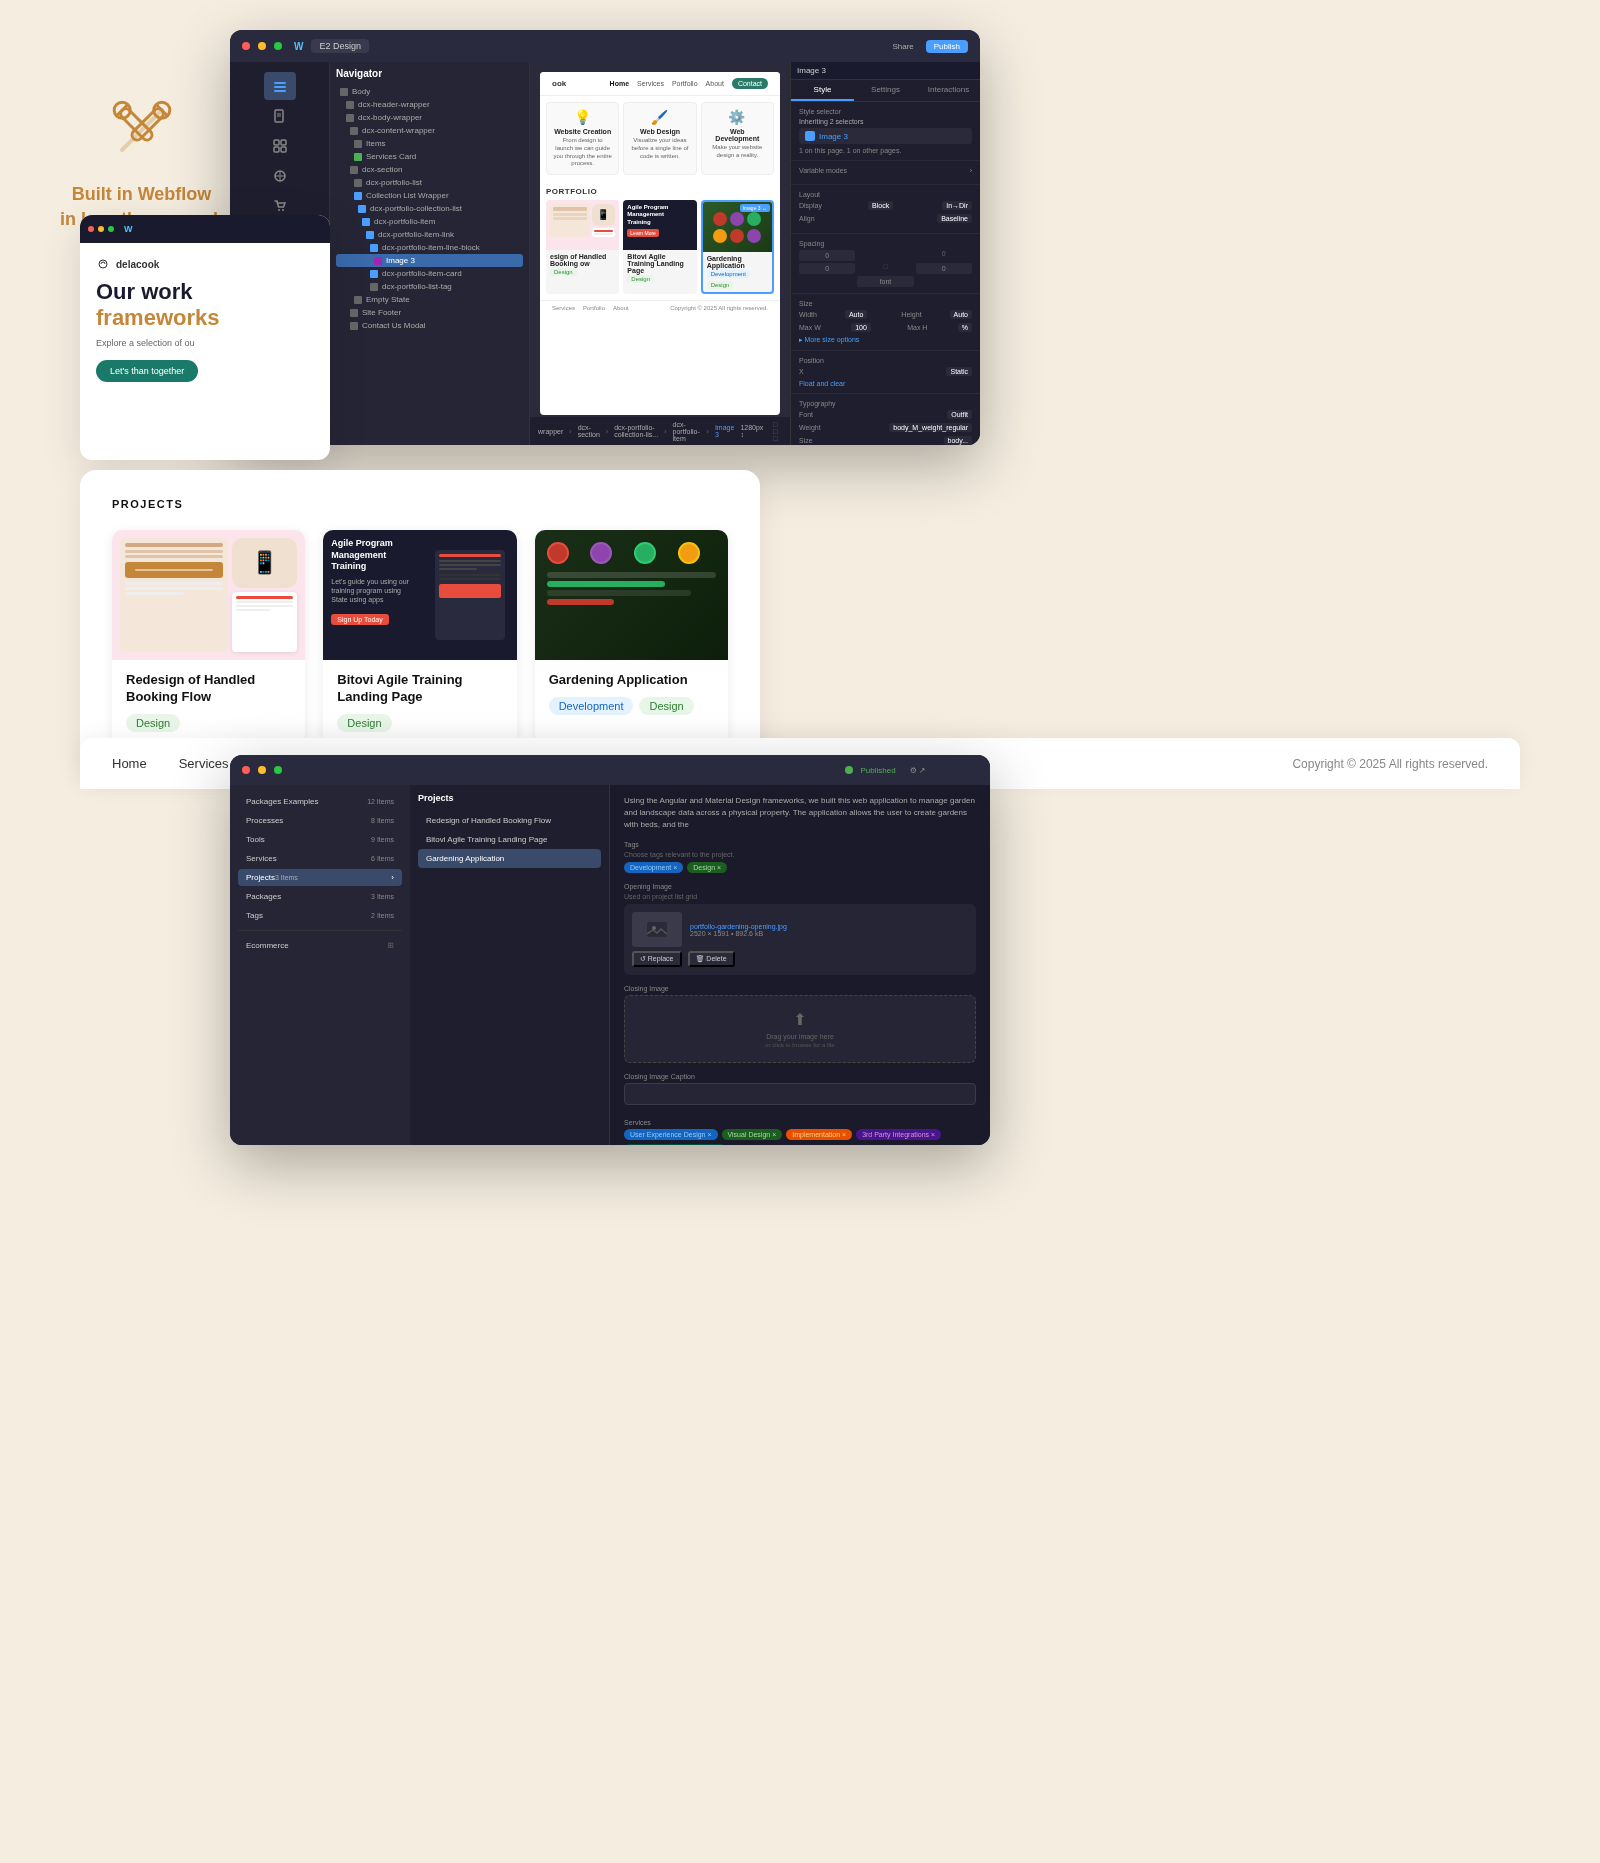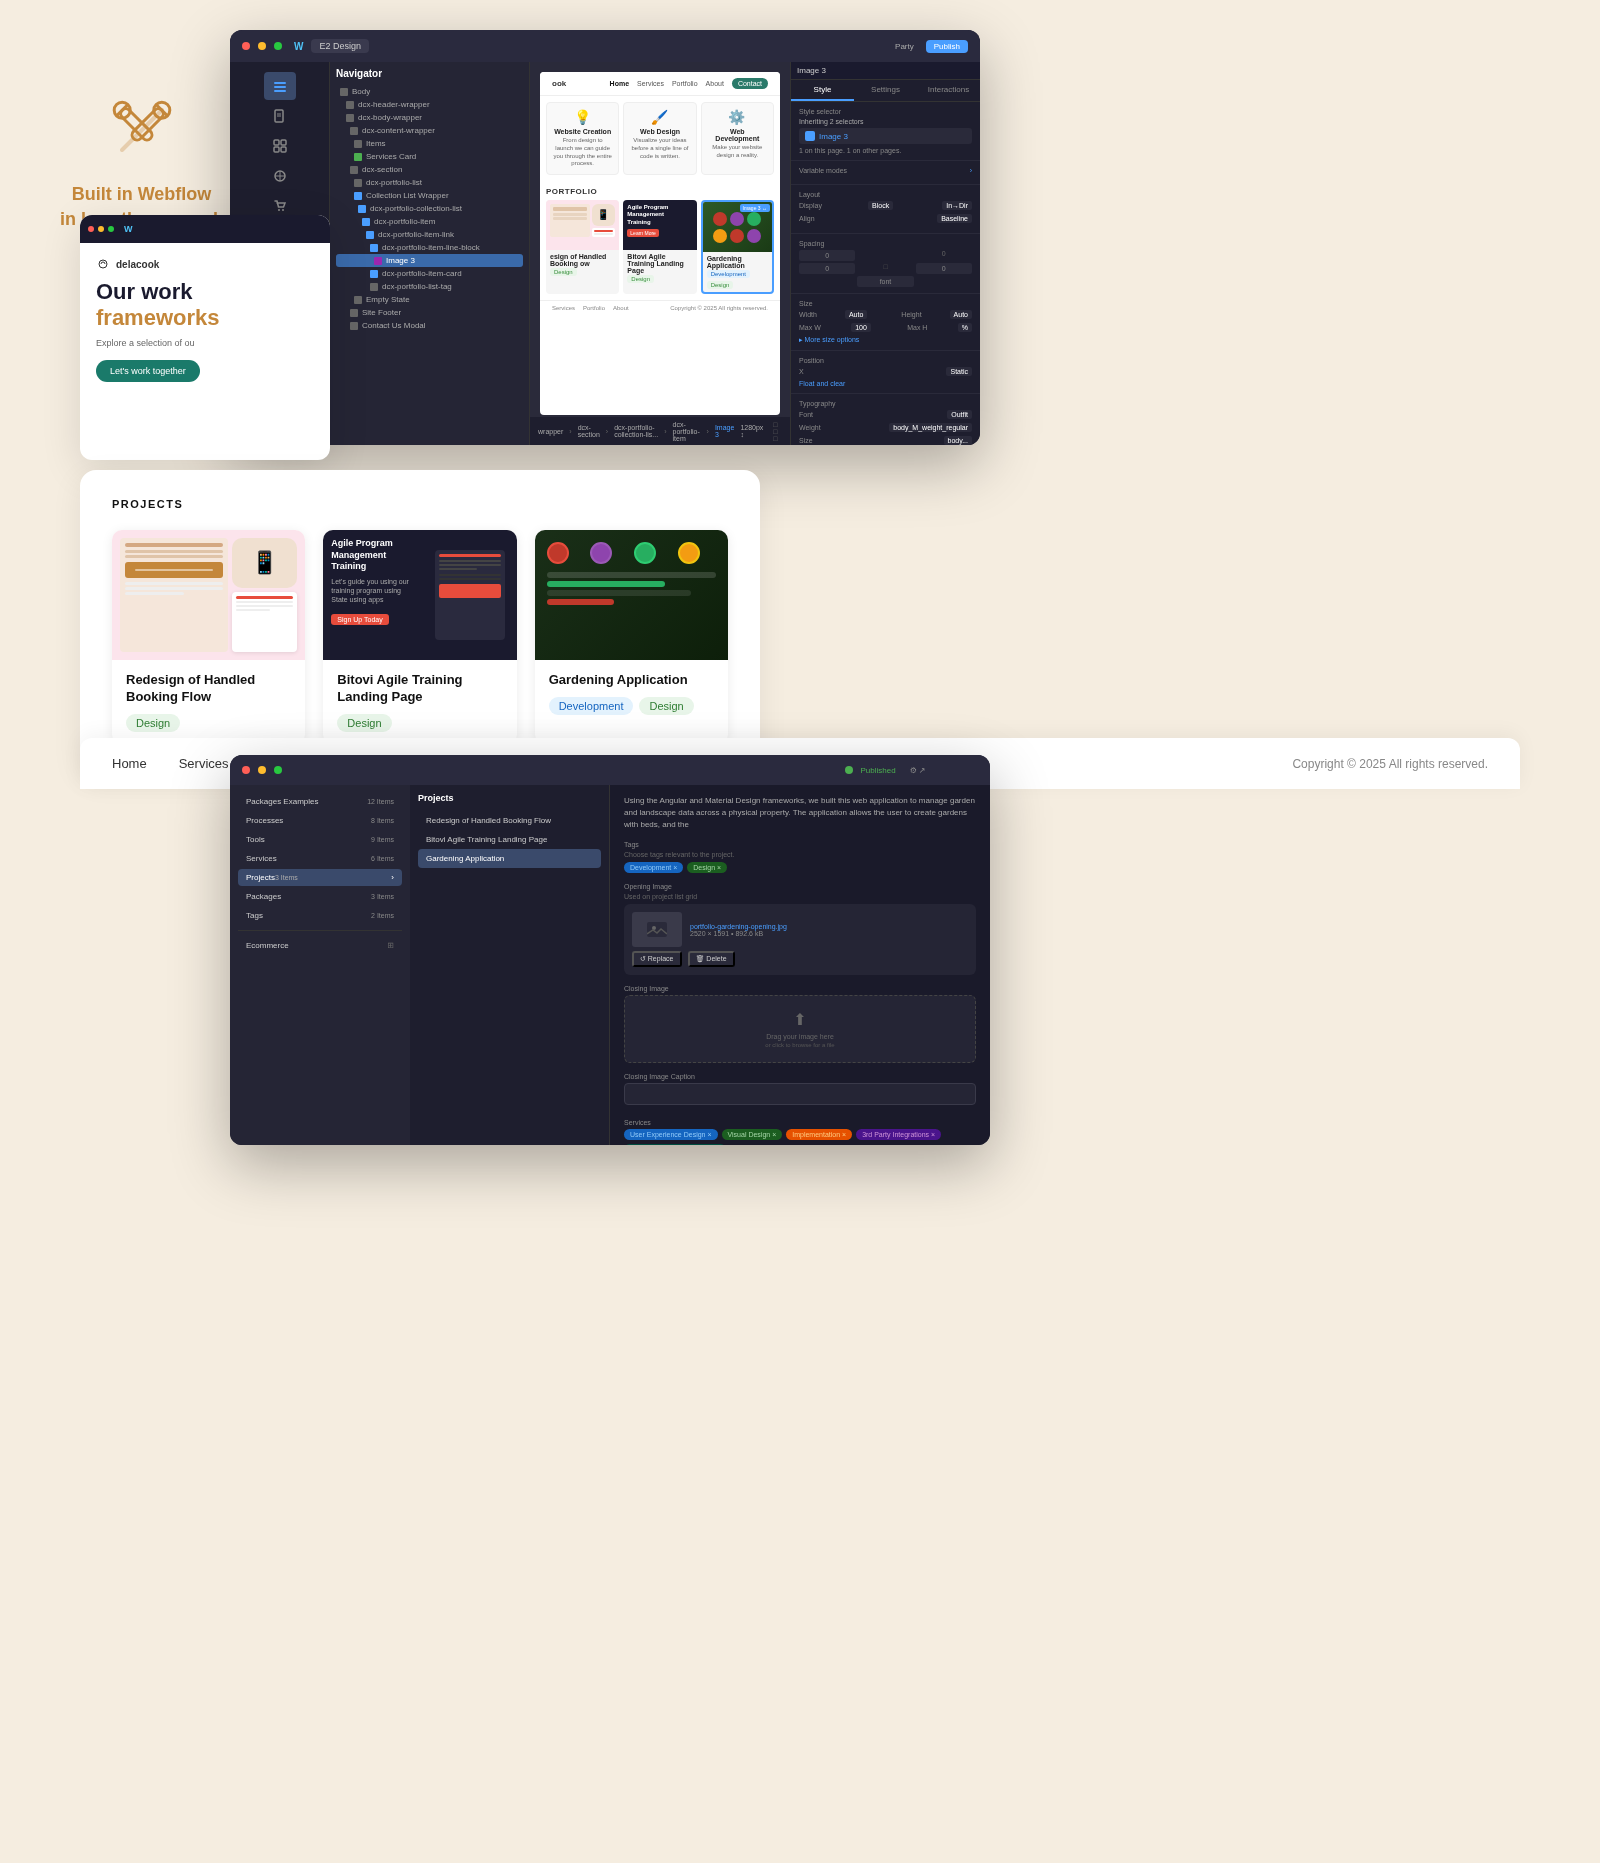--- a/index.html
+++ b/index.html
@@ -537,21 +537,21 @@
 
   <div class="webflow-editor-card">
 
     <div class="wf-topbar">
       <div class="wf-topbar-dot" style="background:#ff5f57;"></div>
       <div class="wf-topbar-dot" style="background:#febc2e;"></div>
       <div class="wf-topbar-dot" style="background:#28c840;"></div>
       <span class="wf-topbar-logo">W</span>
       <span class="wf-topbar-tab">E2 Design</span>
       <div class="wf-topbar-actions">
-        <span class="wf-topbar-share">Party</span>
+        <span class="wf-topbar-share">Share</span>
         <span class="wf-topbar-btn">Publish</span>
       </div>
     </div>
 
     <div class="wf-main">
 
       <div class="wf-sidebar">
         <div class="wf-nav-item active">
           <svg width="14" height="14" viewBox="0 0 14 14" fill="none">
               <rect x="1" y="3" width="12" height="2" rx="1" fill="#4a9eff"></rect>
@@ -870,21 +870,21 @@
         <svg width="14" height="14" viewBox="0 0 14 14">
             <path d="M3 7 Q3 3 7 3 Q11 3 11 7 Q11 11 7 11 Q3 11 3 7Z" stroke="#333" stroke-width="1" fill="none"></path>
             <path d="M5 7 Q5 5 7 5 Q9 5 9 7" stroke="#333" stroke-width="1" fill="none"></path>
           </svg>
         <span style="font-size:10px;color:#333;font-weight:600;">delacook</span>
       </div>
       <div class="wp-heading">
         Our work<br><span>frameworks</span>
       </div>
       <div class="wp-sub">Explore a selection of ou</div>
-      <div class="wp-cta">Let's work together</div>
+      <div class="wp-cta">Let's than together</div>
     </div>
   </div>
 
   <div class="projects-section">
     <div class="projects-title">PROJECTS</div>
     <div class="projects-grid">
 
       <div class="project-card">
         <div class="project-card-img pink-bg">
           <div style="display:flex;gap:4px;padding:8px;height:100%;width:100%;">

